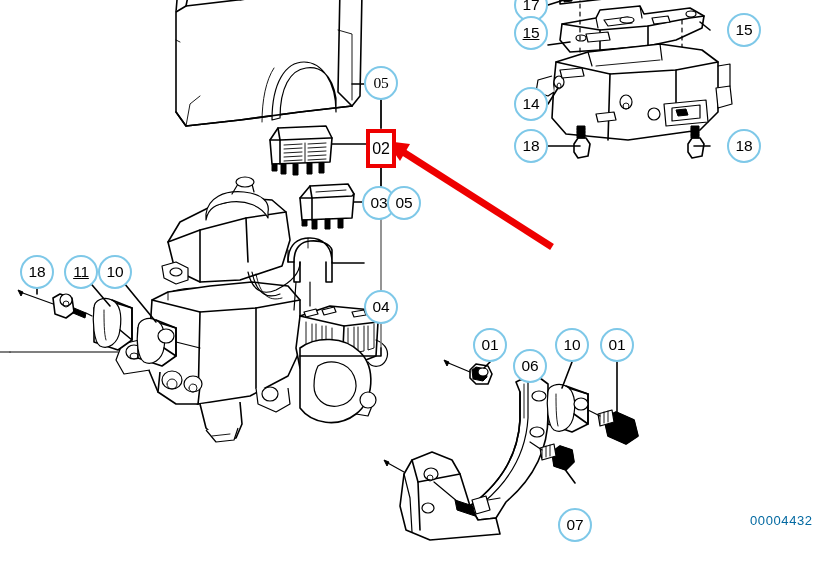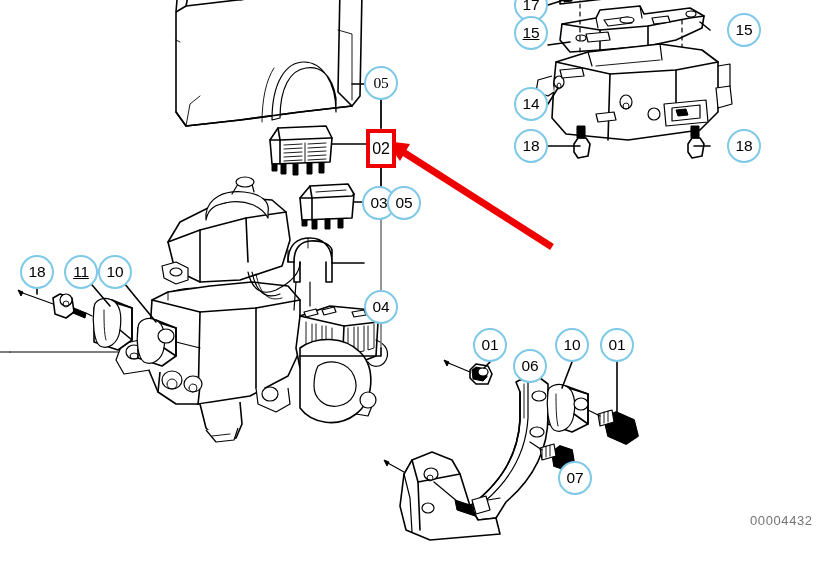--- a/index.html
+++ b/index.html
@@ -43,21 +43,21 @@
     border-radius: 0;
     border: 4px solid #ee0000;
     width: 30px;
     height: 39px;
     z-index: 40;
     font-size: 16px;
   }
   .partnum {
     position: absolute;
     font-size: 13px;
-    color: #737373;
+    color: #0369a1;
     letter-spacing: 0.6px;
     font-family: "Liberation Sans", sans-serif;
     white-space: nowrap;
   }
 </style>
 </head>
 <body>
 
 <div id="diagram-root">
 
@@ -426,18 +426,18 @@
       <div class="callout" style="left: 514px; top: -12px;">17</div>
       <div class="callout" style="left: 514px; top: 16px; text-decoration: underline;">15</div>
       <div class="callout" style="left: 514px; top: 87px;">14</div>
       <div class="callout" style="left: 514px; top: 129px;">18</div>
       <div class="callout" style="left: 727px; top: 13px;">15</div>
       <div class="callout" style="left: 727px; top: 129px;">18</div>
       <div class="callout" style="left: 473px; top: 328px;">01</div>
       <div class="callout" style="left: 513px; top: 328px; margin-top: 21px;">06</div>
       <div class="callout" style="left: 555px; top: 328px;">10</div>
       <div class="callout" style="left: 600px; top: 328px;">01</div>
-      <div class="callout" style="left: 558px; top: 461px;">07</div>
+      <div class="callout" style="left: 558px; top: 508px;">07</div>
     </div>
 
   <div class="partnum" style="left:750px; top:513px;">00004432</div>
 
 </div>
 
 </body></html>

